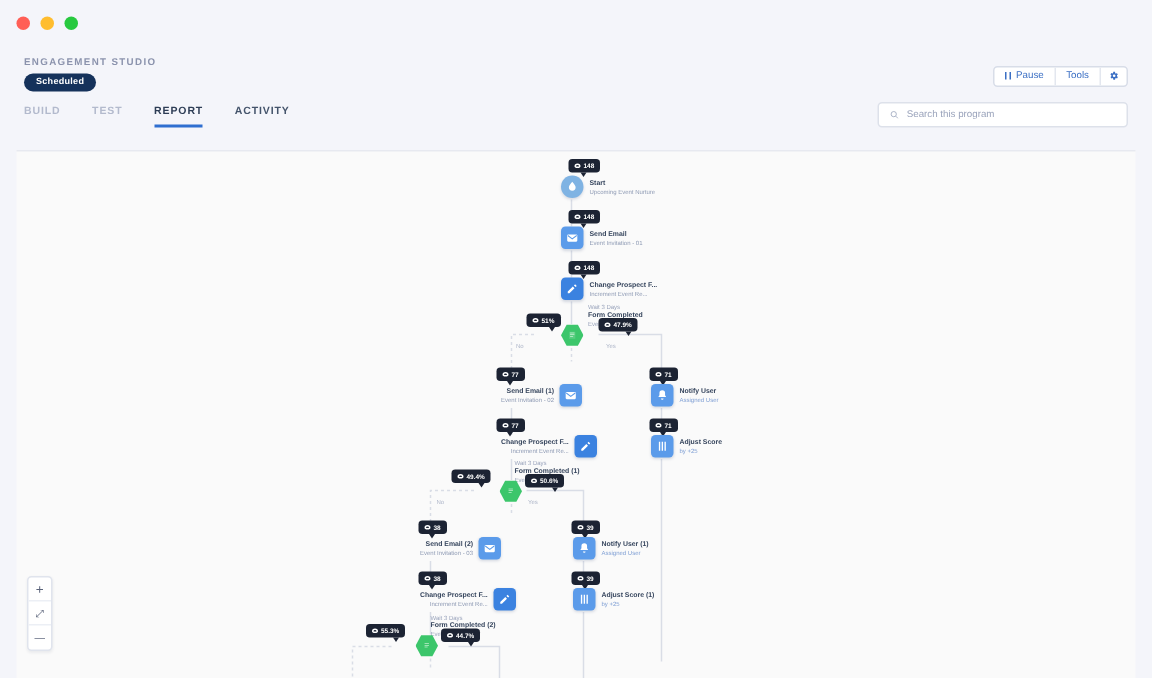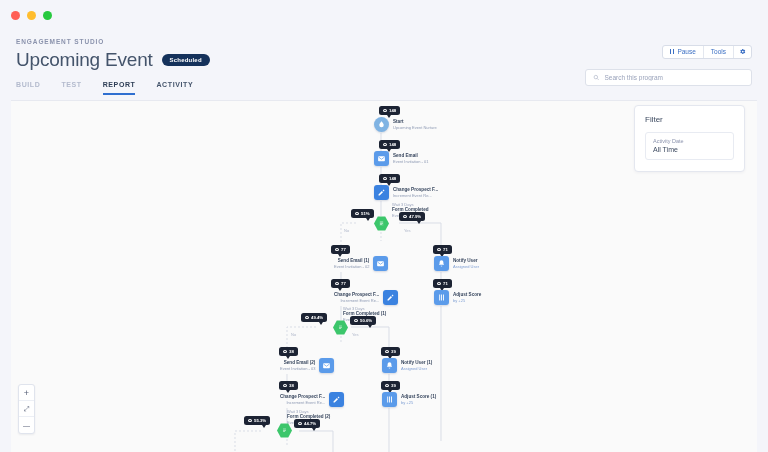--- a/index.html
+++ b/index.html
@@ -156,21 +156,20 @@
 
   <div class="titlebar">
     <span class="dot red"></span>
     <span class="dot yellow"></span>
     <span class="dot green"></span>
   </div>
 
   <div class="header">
     <div class="eyebrow">ENGAGEMENT STUDIO</div>
     <div class="title-row">
-      <div class="page-title">Upcoming Event</div>
       <div class="status-badge">Scheduled</div>
     </div>
     <div class="tabs">
       <div class="tab dim">BUILD</div>
       <div class="tab dim">TEST</div>
       <div class="tab active">REPORT</div>
       <div class="tab" style="color:#44546b">ACTIVITY</div>
     </div>
 
     <div class="hdr-right">
@@ -477,27 +476,20 @@
         <span>55.3%</span>
     </div>
     <div class="decision" style="left:266px;top:322px">
       <div class="hex">
         <svg class="ico" viewBox="0 0 24 24" style="width:7px;height:7px">
             <path fill="#fff" d="M7 6h10v1.6H7zm0 4h10v1.6H7zm0 4h7v1.6H7z"></path>
           </svg>
       </div>
     </div>
 
-    <div class="filter-panel">
-      <div class="filter-title">Filter</div>
-      <div class="filter-field">
-        <div class="filter-label">Activity Date</div>
-        <div class="filter-value">All Time</div>
-      </div>
-    </div>
 
     <div class="zoom-ctrl">
       <div>+</div>
       <div style="font-size:7px">⤢</div>
       <div style="font-size:7px">—</div>
     </div>
 
   </div>
 </div>
 

